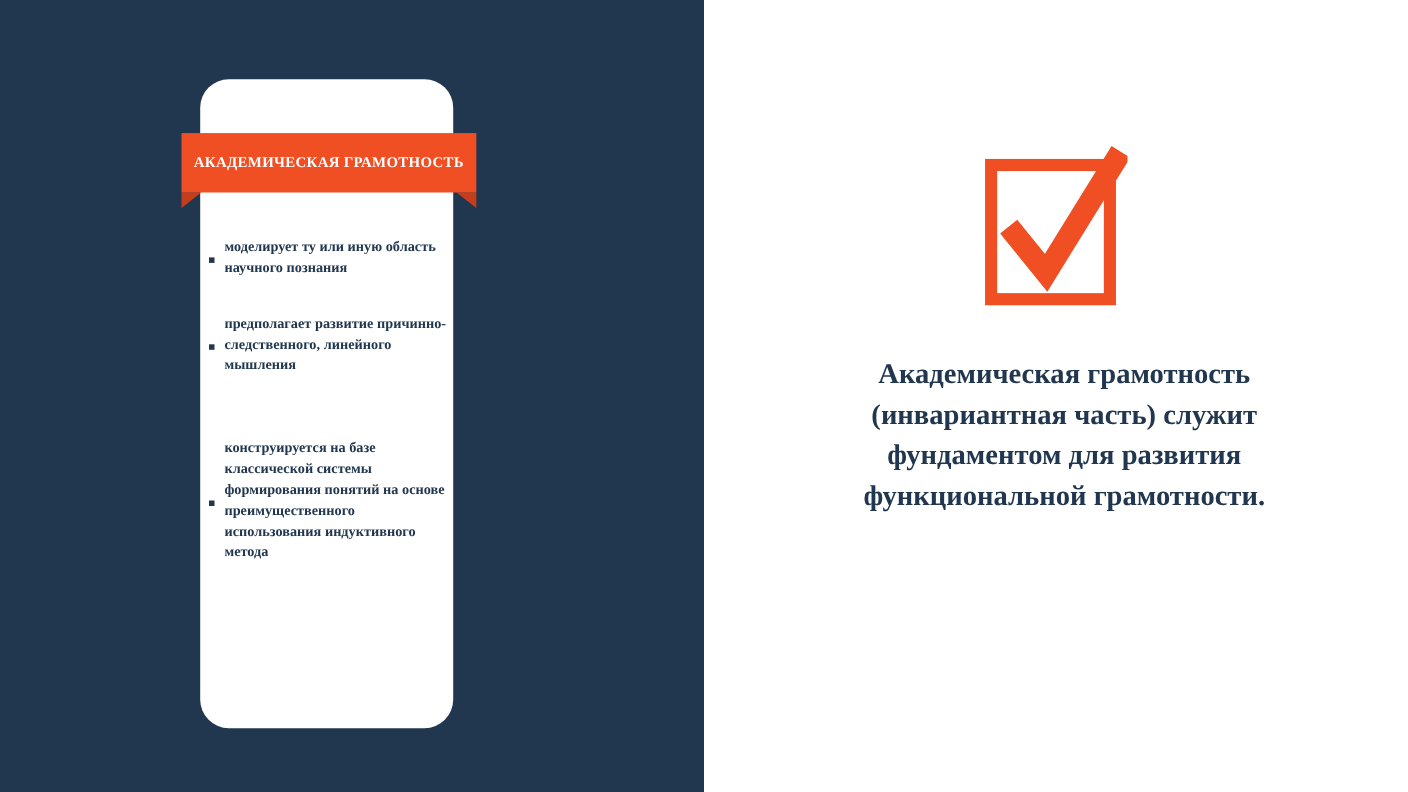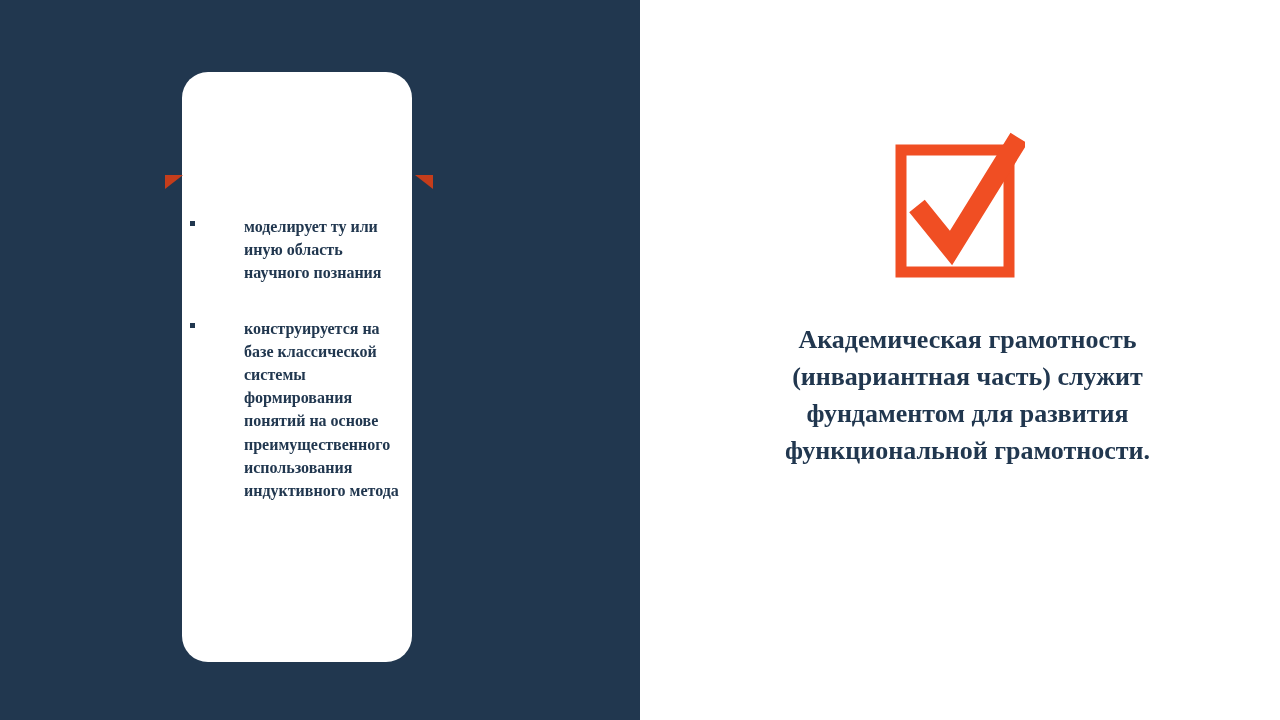--- a/index.html
+++ b/index.html
@@ -81,27 +81,26 @@
   
   .bullets {
     position: absolute;
     left: 190px;
     top: 215px;
     width: 218px;
   }
   .bullet-item {
     position: relative;
     display: flex;
-    align-items: flex-start;
+    align-items: center;
     color: #21374f;
     font-family: "Liberation Serif", serif;
     font-weight: bold;
-    font-size: 16px;
+    font-size: 13px;
     line-height: 1.45;
-    gap: 40px;
   }
   .bullet-marker {
     flex: 0 0 auto;
     width: 5px;
     height: 5px;
     background: #21374f;
     margin: 6px 9px 0 0;
   }
   .bullet-text {
     flex: 1 1 auto;
@@ -140,25 +139,32 @@
 
 <div class="slide">
 
   <div class="left-panel"></div>
 
   <div class="card"></div>
 
   <div class="ribbon-tail left"></div>
   <div class="ribbon-tail right"></div>
 
+  <div class="ribbon">
+    <div class="ribbon-label">АКАДЕМИЧЕСКАЯ ГРАМОТНОСТЬ</div>
+  </div>
 
   <div class="bullets">
     <div class="bullet-item" style="margin-bottom:32px;">
       <span class="bullet-marker"></span>
       <span class="bullet-text">моделирует ту или иную область научного познания</span>
+    </div>
+    <div class="bullet-item" style="margin-bottom:57px;">
+      <span class="bullet-marker"></span>
+      <span class="bullet-text">предполагает развитие причинно-следственного, линейного мышления</span>
     </div>
     <div class="bullet-item" style="margin-bottom:34px;">
       <span class="bullet-marker"></span>
       <span class="bullet-text">конструируется на базе классической системы формирования понятий на основе преимущественного использования индуктивного метода</span>
     </div>
   </div>
 
   <div class="right-panel">
     <div class="check-icon">
       <svg viewBox="0 0 130 155" width="130" height="155" xmlns="http://www.w3.org/2000/svg">

